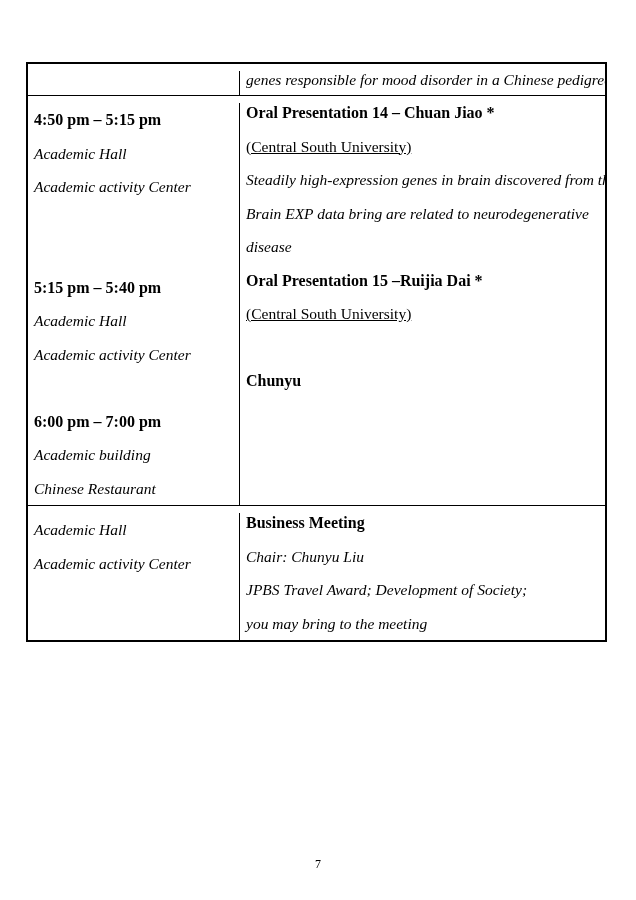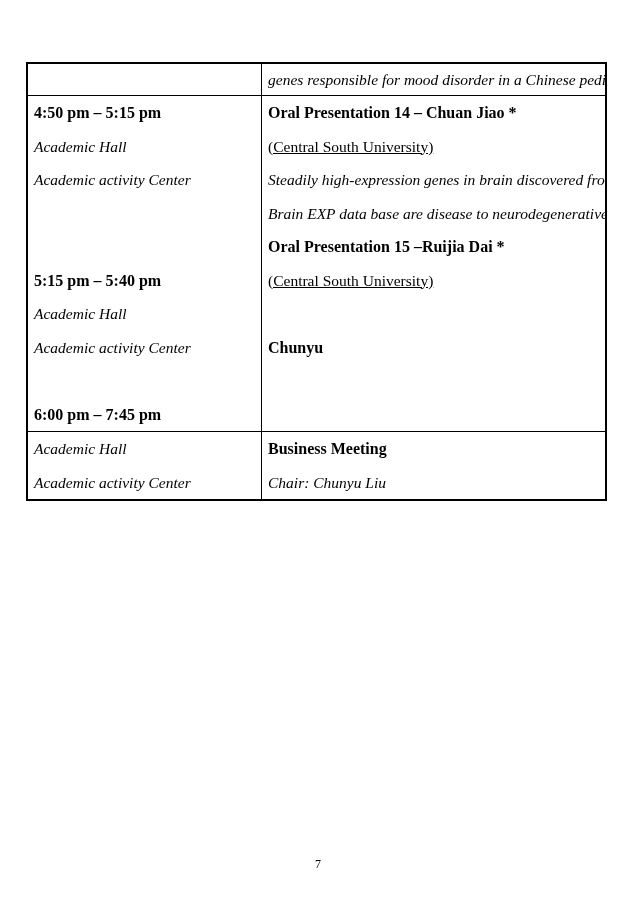--- a/index.html
+++ b/index.html
@@ -18,21 +18,21 @@
     box-sizing:border-box;
     border:2px solid #000;
   }
   .row { display:flex; }
   .row-main, .row-business { border-top:1px solid #000; }
   .cell {
     box-sizing:border-box;
     padding:0 4px 0 6px;
     overflow:hidden;
   }
-  .cell.left  { width:234px; flex:none; border-right:1px solid #000; }
+  .cell.left  { width:212px; flex:none; border-right:1px solid #000;margin-top:7px; }
   .cell.right { flex:1; }
   .row-cont { height:31px; }
   .row-cont .line { line-height:31px; min-height:31px; }
   .line {
     line-height:33.5px;
     min-height:33.5px;
     font-size:15.5px;
     white-space:nowrap;
   }
   .b { font-weight:bold; font-size:16px; }
@@ -64,44 +64,49 @@
       <div class="cell left">
         <div class="line b">4:50 pm – 5:15 pm</div>
         <div class="line i">Academic Hall</div>
         <div class="line i">Academic activity Center</div>
         <div class="line"></div>
         <div class="line"></div>
         <div class="line b">5:15 pm – 5:40 pm</div>
         <div class="line i">Academic Hall</div>
         <div class="line i">Academic activity Center</div>
         <div class="line"></div>
-        <div class="line b">6:00 pm – 7:45 pm</div>
+        <div class="line b">6:00 pm – 7:00 pm</div>
+        <div class="line i">Academic building</div>
+        <div class="line i">Chinese Restaurant</div>
       </div>
       <div class="cell right">
         <div class="line b">Oral Presentation 14 – Chuan Jiao *</div>
         <div class="line r">(Central South University)</div>
         <div class="line i">Steadily high-expression genes in brain discovered from the</div>
-        <div class="line i">Brain EXP data base are disease to neurodegenerative</div>
+        <div class="line i">Brain EXP data bring are related to neurodegenerative</div>
+        <div class="line i">disease</div>
         <div class="line b">Oral Presentation 15 –Ruijia Dai *</div>
         <div class="line r">(Central South University)</div>
         <div class="line"></div>
         <div class="line b">Chunyu</div>
         <div class="line"></div>
         <div class="line"></div>
       </div>
     </div>
 
     <div class="row row-business">
       <div class="cell left">
         <div class="line i">Academic Hall</div>
         <div class="line i">Academic activity Center</div>
       </div>
       <div class="cell right">
         <div class="line b">Business Meeting</div>
         <div class="line i">Chair: Chunyu Liu</div>
+        <div class="line i">JPBS Travel Award; Development of Society;</div>
+        <div class="line i">you may bring to the meeting</div>
       </div>
     </div>
 
   </div>
 
   <div class="page-number">7</div>
 
 </div>
 
 </body></html>

